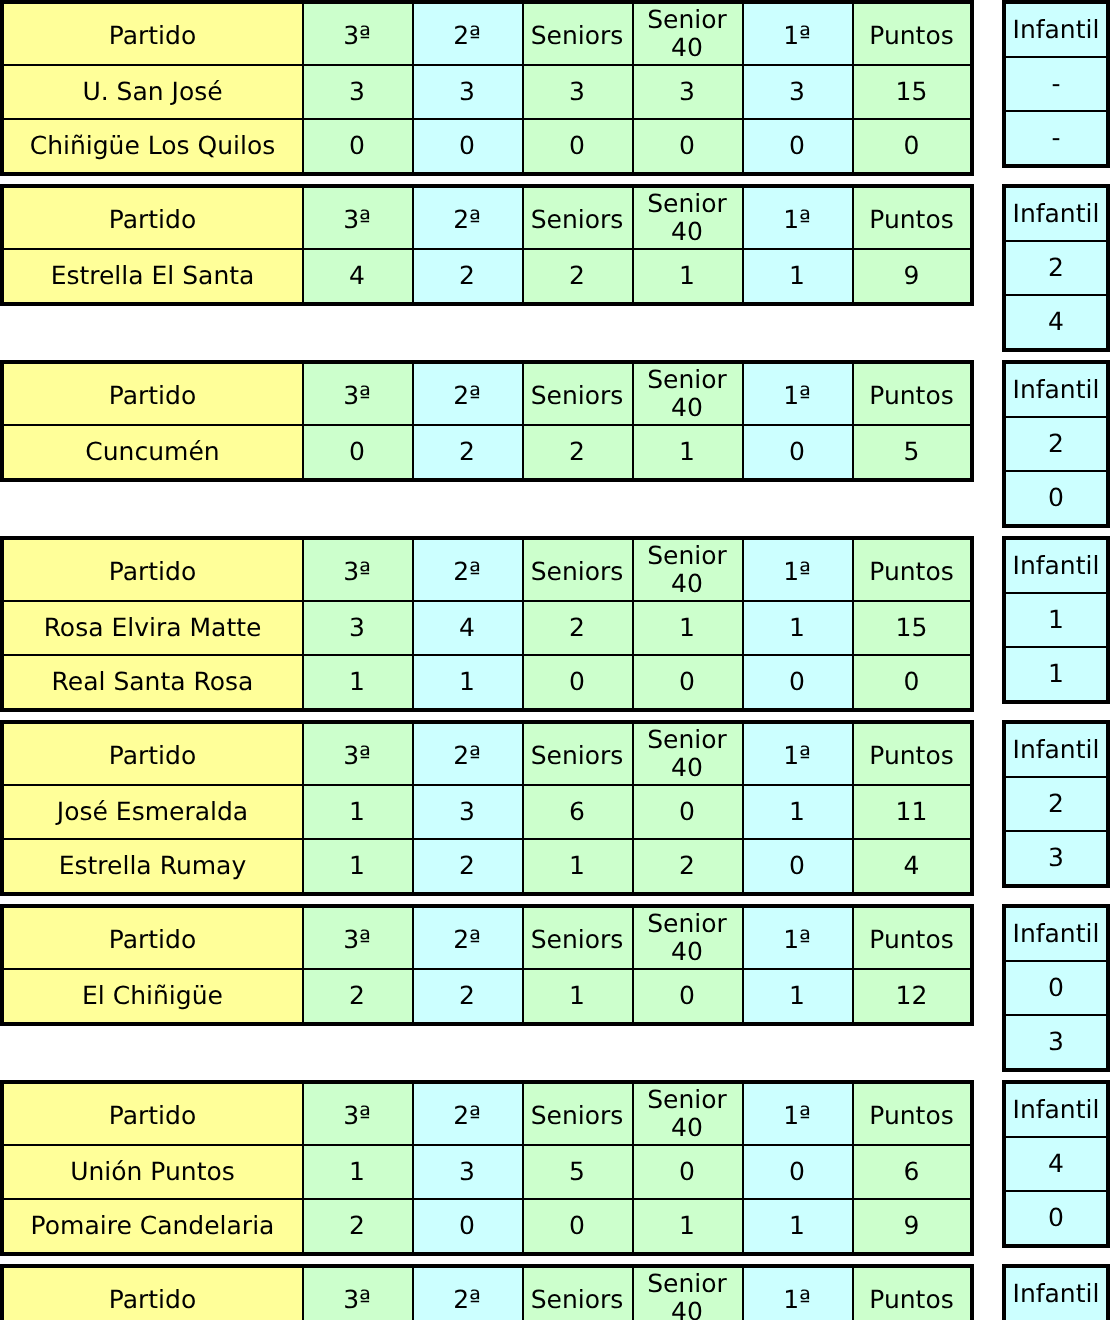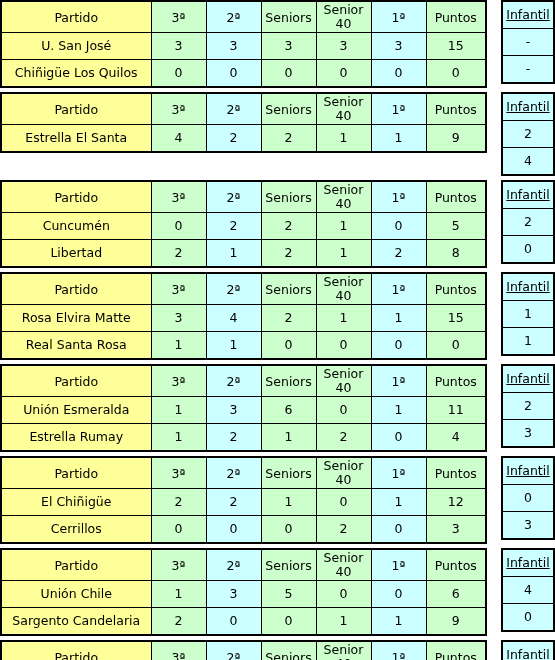--- a/index.html
+++ b/index.html
@@ -72,21 +72,21 @@
     white-space: normal;
   }
 
   
   col.w-partido { width: 150px; }
   col.w-num     { width: 55px; }
   col.w-puntos  { width: 60px; }
 
   col.w-inf { width: 52px; }
 
-  tr.hdr td.inf-hdr { height: 26px; line-height: 26px; text-decoration: underline; }
+  tr.hdr td.inf-hdr { height: 26px; line-height: 26px; }
   table.infantil td { height: 26px; line-height: 26px; }
 </style>
 </head>
 <body>
 
 <div class="sheet" id="sheet">
     <div class="block">
       <table class="grid main">
         <colgroup>
           <col class="w-partido">
@@ -216,29 +216,20 @@
           </tr>
           <tr>
             <td class="c-yellow">Cuncumén</td>
             <td class="c-green">0</td>
             <td class="c-cyan">2</td>
             <td class="c-green">2</td>
             <td class="c-green">1</td>
             <td class="c-cyan">0</td>
             <td class="c-green">5</td>
           </tr>
-          <tr>
-            <td class="c-yellow">Libertad</td>
-            <td class="c-green">2</td>
-            <td class="c-cyan">1</td>
-            <td class="c-green">2</td>
-            <td class="c-green">1</td>
-            <td class="c-cyan">2</td>
-            <td class="c-green">8</td>
-          </tr>
         </tbody>
       </table>
       <table class="grid infantil">
         <colgroup>
           <col class="w-inf">
         </colgroup>
         <tbody>
           <tr class="hdr">
             <td class="c-cyan inf-hdr">Infantil</td>
           </tr>
@@ -324,21 +315,21 @@
           <tr class="hdr">
             <td class="c-yellow"><span class="hdr-txt">Partido</span></td>
             <td class="c-green"><span class="hdr-txt">3ª</span></td>
             <td class="c-cyan"><span class="hdr-txt">2ª</span></td>
             <td class="c-green"><span class="hdr-txt">Seniors</span></td>
             <td class="c-green"><span class="hdr-txt">Senior 40</span></td>
             <td class="c-cyan"><span class="hdr-txt">1ª</span></td>
             <td class="c-green"><span class="hdr-txt">Puntos</span></td>
           </tr>
           <tr>
-            <td class="c-yellow">Unión Esmeralda</td>
+            <td class="c-yellow">José Esmeralda</td>
             <td class="c-green">1</td>
             <td class="c-cyan">3</td>
             <td class="c-green">6</td>
             <td class="c-green">0</td>
             <td class="c-cyan">1</td>
             <td class="c-green">11</td>
           </tr>
           <tr>
             <td class="c-yellow">Estrella Rumay</td>
             <td class="c-green">1</td>
@@ -390,29 +381,20 @@
           </tr>
           <tr>
             <td class="c-yellow">El Chiñigüe</td>
             <td class="c-green">2</td>
             <td class="c-cyan">2</td>
             <td class="c-green">1</td>
             <td class="c-green">0</td>
             <td class="c-cyan">1</td>
             <td class="c-green">12</td>
           </tr>
-          <tr>
-            <td class="c-yellow">Cerrillos</td>
-            <td class="c-green">0</td>
-            <td class="c-cyan">0</td>
-            <td class="c-green">0</td>
-            <td class="c-green">2</td>
-            <td class="c-cyan">0</td>
-            <td class="c-green">3</td>
-          </tr>
         </tbody>
       </table>
       <table class="grid infantil">
         <colgroup>
           <col class="w-inf">
         </colgroup>
         <tbody>
           <tr class="hdr">
             <td class="c-cyan inf-hdr">Infantil</td>
           </tr>
@@ -440,30 +422,30 @@
           <tr class="hdr">
             <td class="c-yellow"><span class="hdr-txt">Partido</span></td>
             <td class="c-green"><span class="hdr-txt">3ª</span></td>
             <td class="c-cyan"><span class="hdr-txt">2ª</span></td>
             <td class="c-green"><span class="hdr-txt">Seniors</span></td>
             <td class="c-green"><span class="hdr-txt">Senior 40</span></td>
             <td class="c-cyan"><span class="hdr-txt">1ª</span></td>
             <td class="c-green"><span class="hdr-txt">Puntos</span></td>
           </tr>
           <tr>
-            <td class="c-yellow">Unión Chile</td>
+            <td class="c-yellow">Unión Puntos</td>
             <td class="c-green">1</td>
             <td class="c-cyan">3</td>
             <td class="c-green">5</td>
             <td class="c-green">0</td>
             <td class="c-cyan">0</td>
             <td class="c-green">6</td>
           </tr>
           <tr>
-            <td class="c-yellow">Sargento Candelaria</td>
+            <td class="c-yellow">Pomaire Candelaria</td>
             <td class="c-green">2</td>
             <td class="c-cyan">0</td>
             <td class="c-green">0</td>
             <td class="c-green">1</td>
             <td class="c-cyan">1</td>
             <td class="c-green">9</td>
           </tr>
         </tbody>
       </table>
       <table class="grid infantil">

